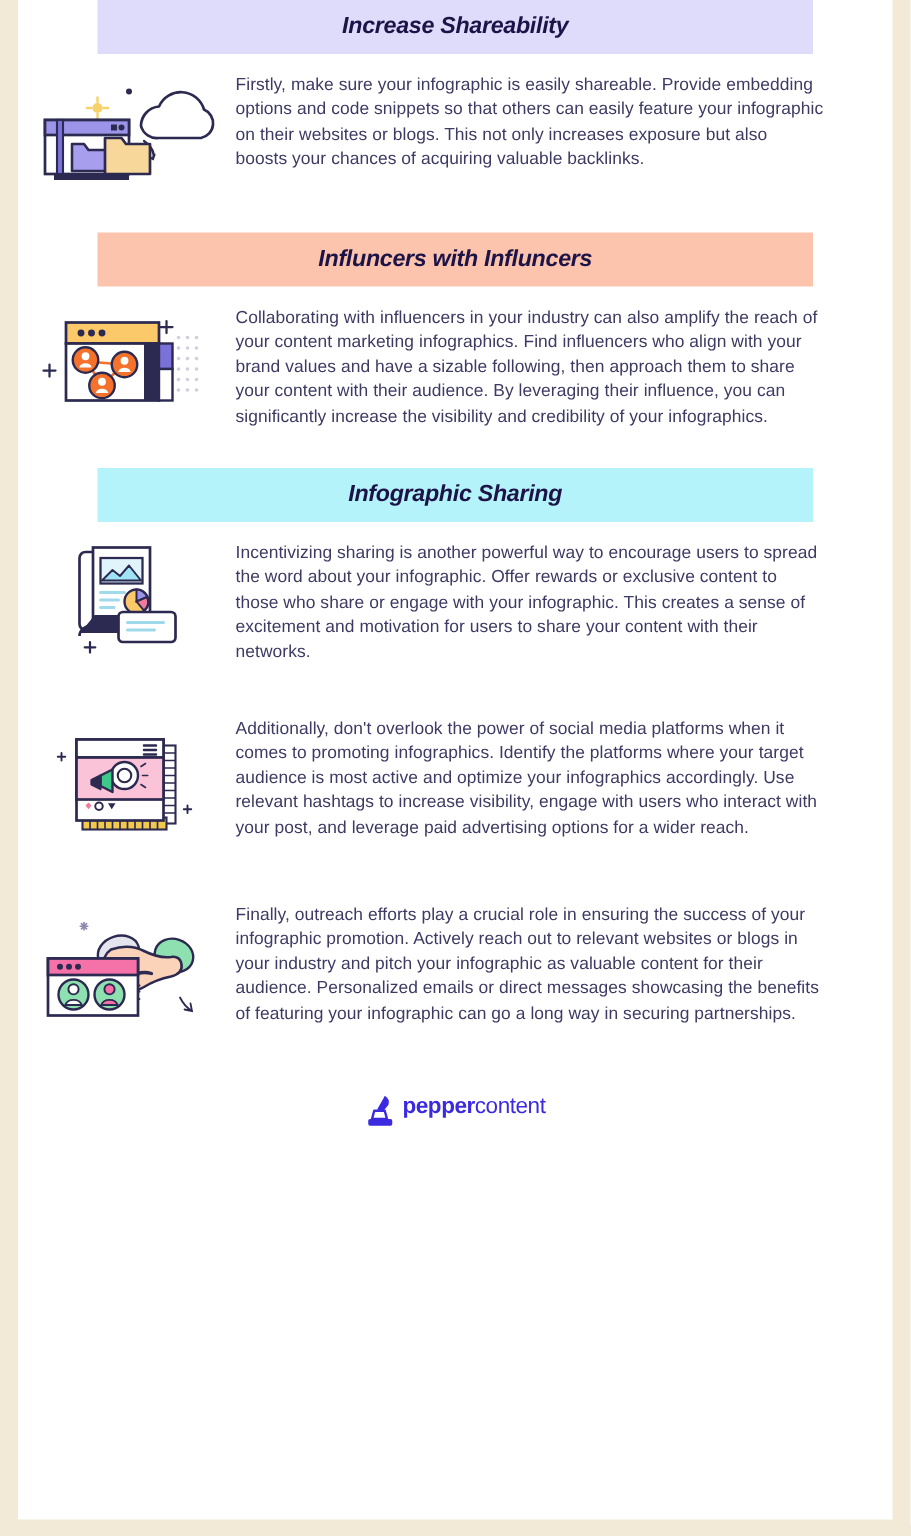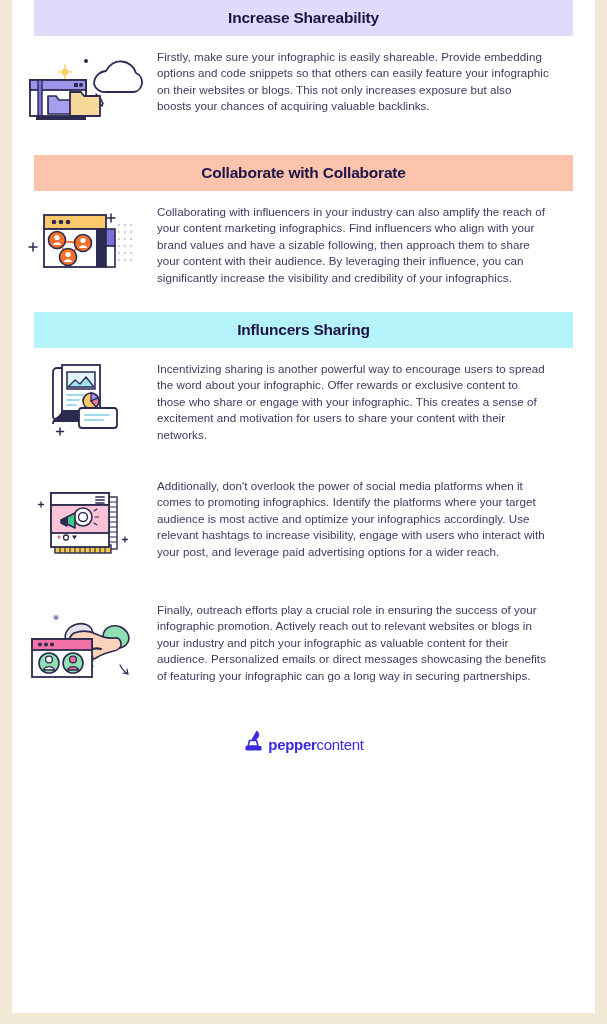--- a/index.html
+++ b/index.html
@@ -34,25 +34,26 @@
     letter-spacing: -0.4px;
     padding-top: 33px;
     padding-bottom: 4px;
   }
 
   
   .section { margin-top: 0; }
 
   .band {
     margin: 0 auto;
-    width: 539px;
+    width: 477px;
     height: 36px;
     display: flex;
     align-items: center;
     justify-content: center;
+    font-style: italic;
   }
 
   .band-label {
     font-size: 15.5px;
     font-weight: bold;
     color: #1c1347;
     letter-spacing: -0.2px;
   }
 
   .row {
@@ -82,21 +83,21 @@
   
   .sp-1 { height: 29px; }
   .sp-2 { height: 26px; }
   .sp-3 { height: 22px; }
   .sp-4 { height: 26px; }
   .sp-5 { height: 22px; }
 
   
   .footer {
     display: flex;
-    align-items: flex-end;
+    align-items: flex-start;
     justify-content: center;
     gap: 3px;
     padding-top: 22px;
   }
   .logo-word {
     font-size: 15px;
     color: #3b2ae0;
     letter-spacing: -0.3px;
     white-space: nowrap;
   }
@@ -134,21 +135,21 @@
         </svg>
       </div>
       <div class="body-text">Firstly, make sure your infographic is easily shareable. Provide embedding options and code snippets so that others can easily feature your infographic on their websites or blogs. This not only increases exposure but also boosts your chances of acquiring valuable backlinks.</div>
     </div>
   </div>
 
   <div class="sp-1"></div>
 
   <div class="section">
     <div class="band" style="background:#fcc3ad">
-      <div class="band-label">Collaborate with Collaborate</div>
+      <div class="band-label">Influncers with Influncers</div>
     </div>
     <div class="row">
       <div class="art">
         <svg width="118" height="82" viewBox="0 0 118 82">
           <g fill="#cfcfe0">
             <circle cx="93" cy="24" r="1.2"></circle>
               <circle cx="99" cy="24" r="1.2"></circle>
               <circle cx="105" cy="24" r="1.2"></circle>
             <circle cx="93" cy="31" r="1.2"></circle>
               <circle cx="99" cy="31" r="1.2"></circle>
@@ -193,21 +194,21 @@
         </svg>
       </div>
       <div class="body-text">Collaborating with influencers in your industry can also amplify the reach of your content marketing infographics. Find influencers who align with your brand values and have a sizable following, then approach them to share your content with their audience. By leveraging their influence, you can significantly increase the visibility and credibility of your infographics.</div>
     </div>
   </div>
 
   <div class="sp-2"></div>
 
   <div class="section">
     <div class="band" style="background:#b5f3fa">
-      <div class="band-label">Influncers Sharing</div>
+      <div class="band-label">Infographic Sharing</div>
     </div>
     <div class="row">
       <div class="art">
         <svg width="100" height="82" viewBox="0 0 100 82">
           <path d="M22 10 h6 v52 h-6 a4 4 0 0 1 -4 -4 v-44 a4 4 0 0 1 4 -4 z" fill="#ffffff" stroke="#2c2a50" stroke-width="1.8" stroke-linejoin="round"></path>
           <rect x="27" y="7" width="38" height="52" fill="#ffffff" stroke="#2c2a50" stroke-width="1.8"></rect>
           <rect x="32" y="14" width="28" height="17" fill="#dff4fb" stroke="#2c2a50" stroke-width="1.5"></rect>
           <path d="M33 29 l7 -7 l5 4 l6 -7 l8 10 z" fill="#9fe3f5" stroke="#2c2a50" stroke-width="1.3" stroke-linejoin="round"></path>
           <path d="M32 37 h16 M32 42 h12 M32 47 h9" stroke="#9fd9ec" stroke-width="2" stroke-linecap="round"></path>
           <g>

